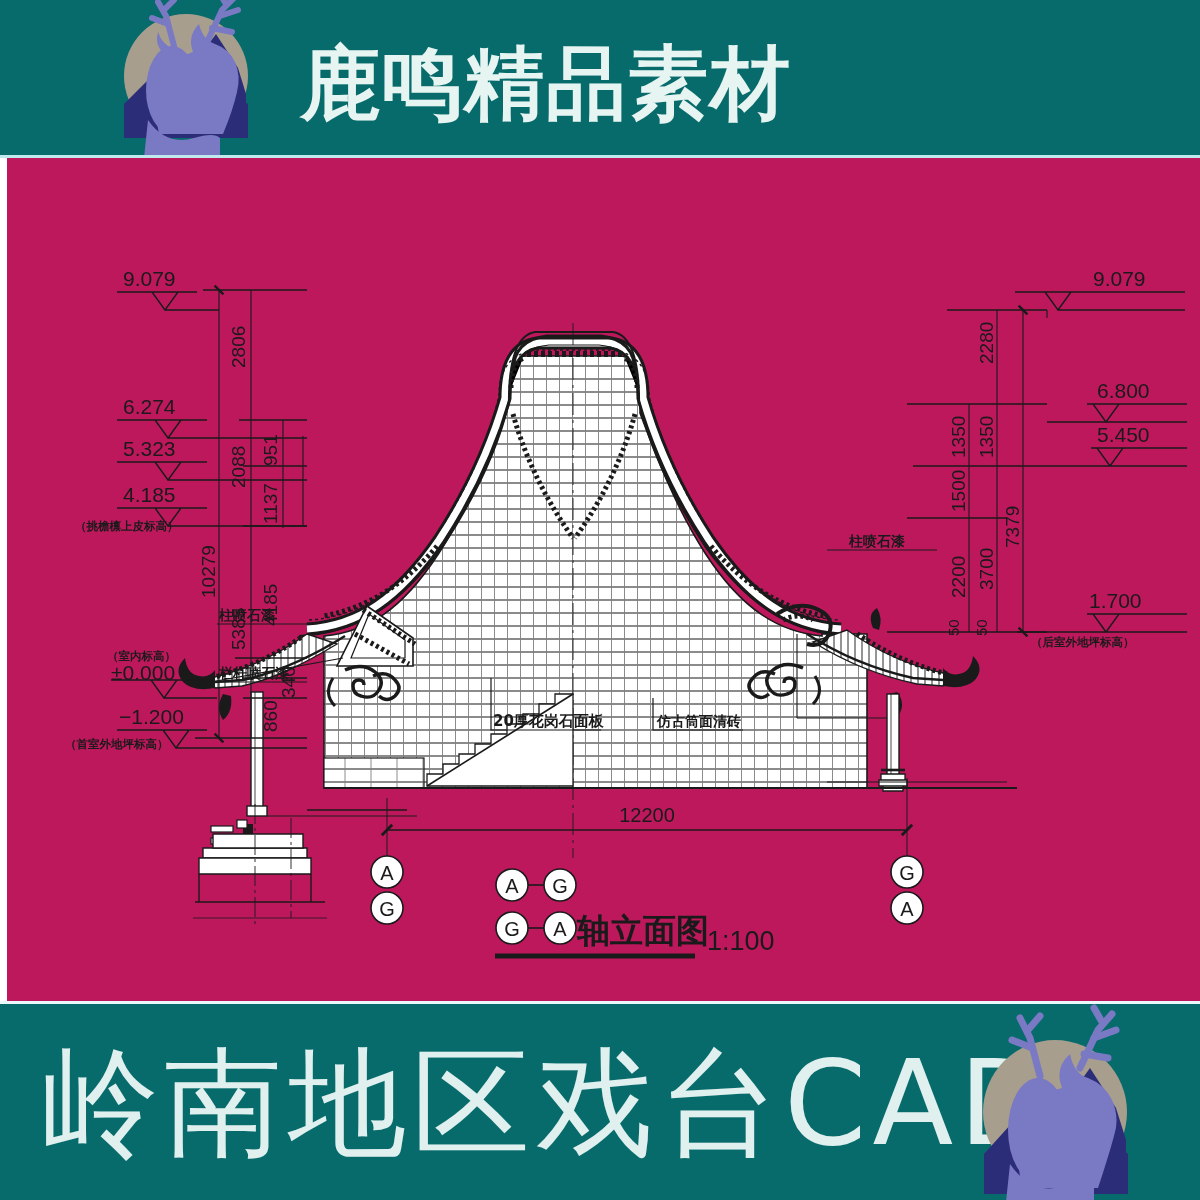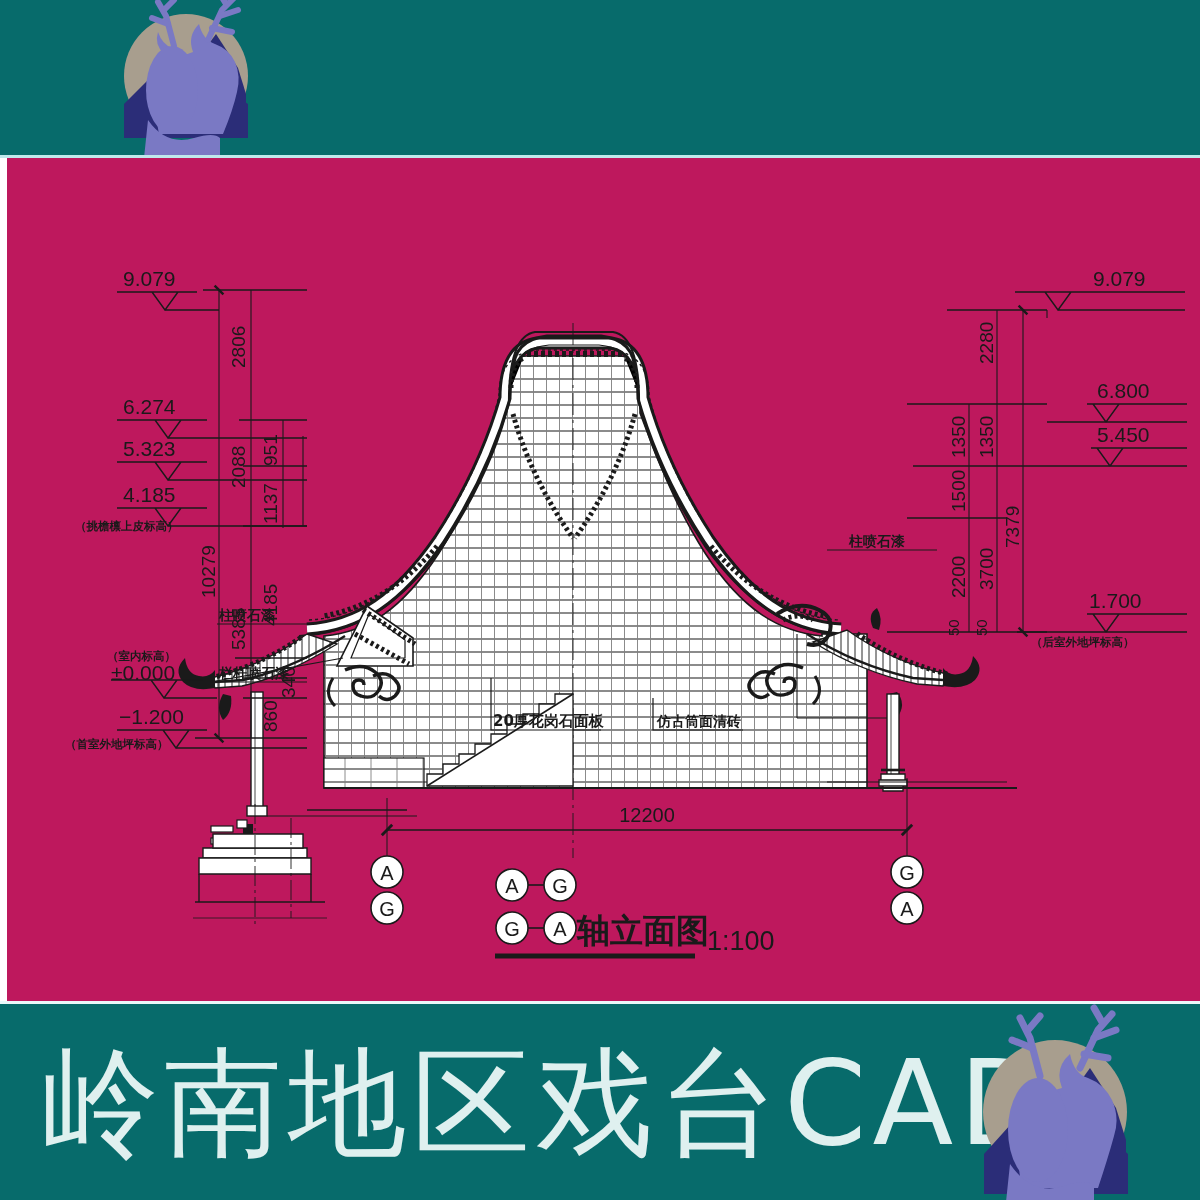--- a/index.html
+++ b/index.html
@@ -76,20 +76,21 @@
       <path d="M64 30 L48 24"></path>
       <path d="M60 16 L70 6"></path>
       <path d="M104 46 L118 16 L130 4"></path>
       <path d="M116 22 L134 16"></path>
       <path d="M122 10 L116 0"></path>
       <path d="M108 34 L128 38"></path>
     </g>
     <ellipse cx="68" cy="96" rx="26" ry="44" fill="#7a79c4"></ellipse>
     <path d="M44 126 q18 26 46 18 q20 -6 26 0 L116 164 L40 164 Z" fill="#7a79c4"></path>
   </svg>
+  <div class="banner-title">鹿鸣精品素材</div>
 </div>
 
 <div id="drawing">
 <svg width="1200" height="843" viewBox="0 0 1200 843" xmlns="http://www.w3.org/2000/svg">
   <defs>
     <pattern id="brick" width="26" height="13" patternUnits="userSpaceOnUse">
       <rect width="26" height="13" fill="#ffffff"></rect>
       <path d="M0 0.5 H26 M0 12.5 H26 M6.5 0.5 V12.5 M19.5 0.5 V12.5" stroke="#6d6d6d" stroke-width="0.8"></path>
     </pattern>
     <pattern id="brick2" width="26" height="13" patternUnits="userSpaceOnUse" patternTransform="translate(13,0)">

